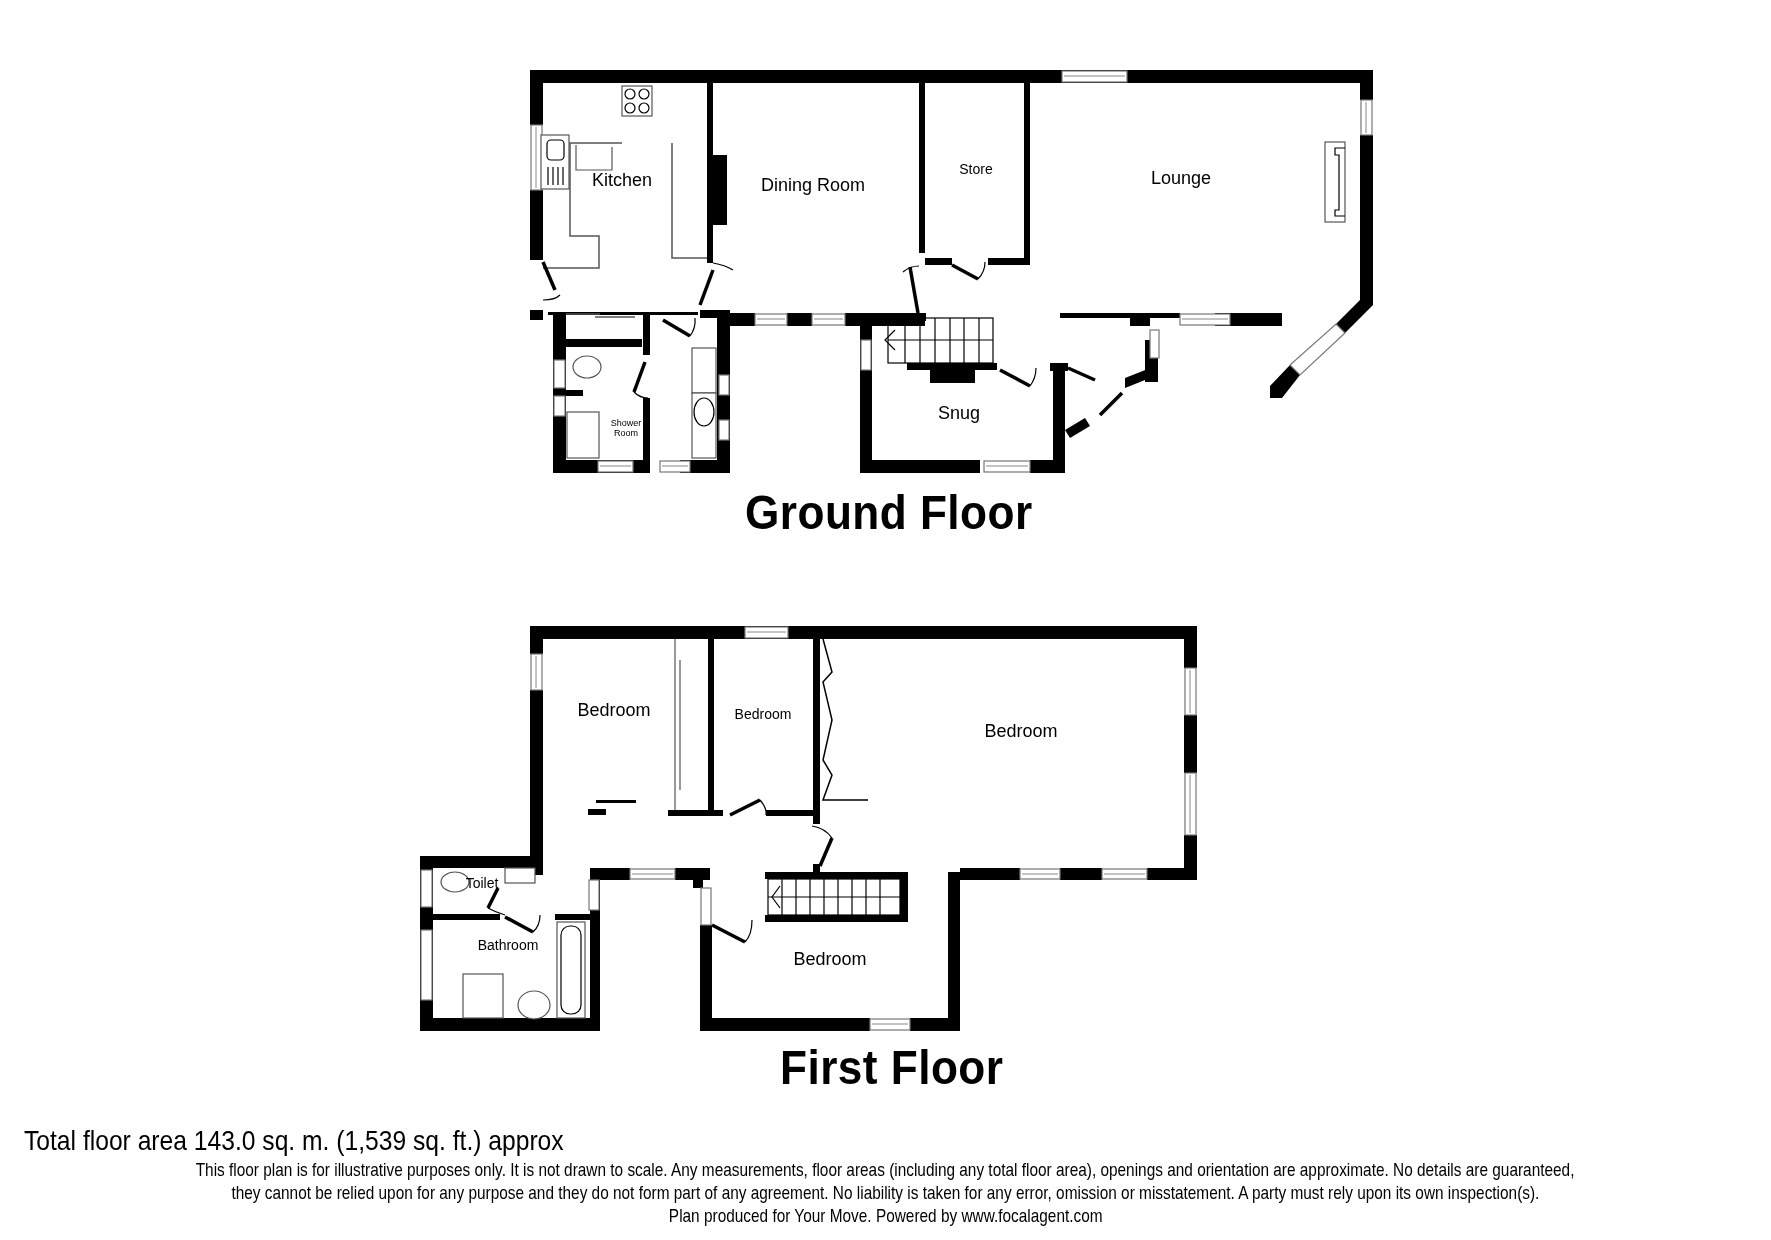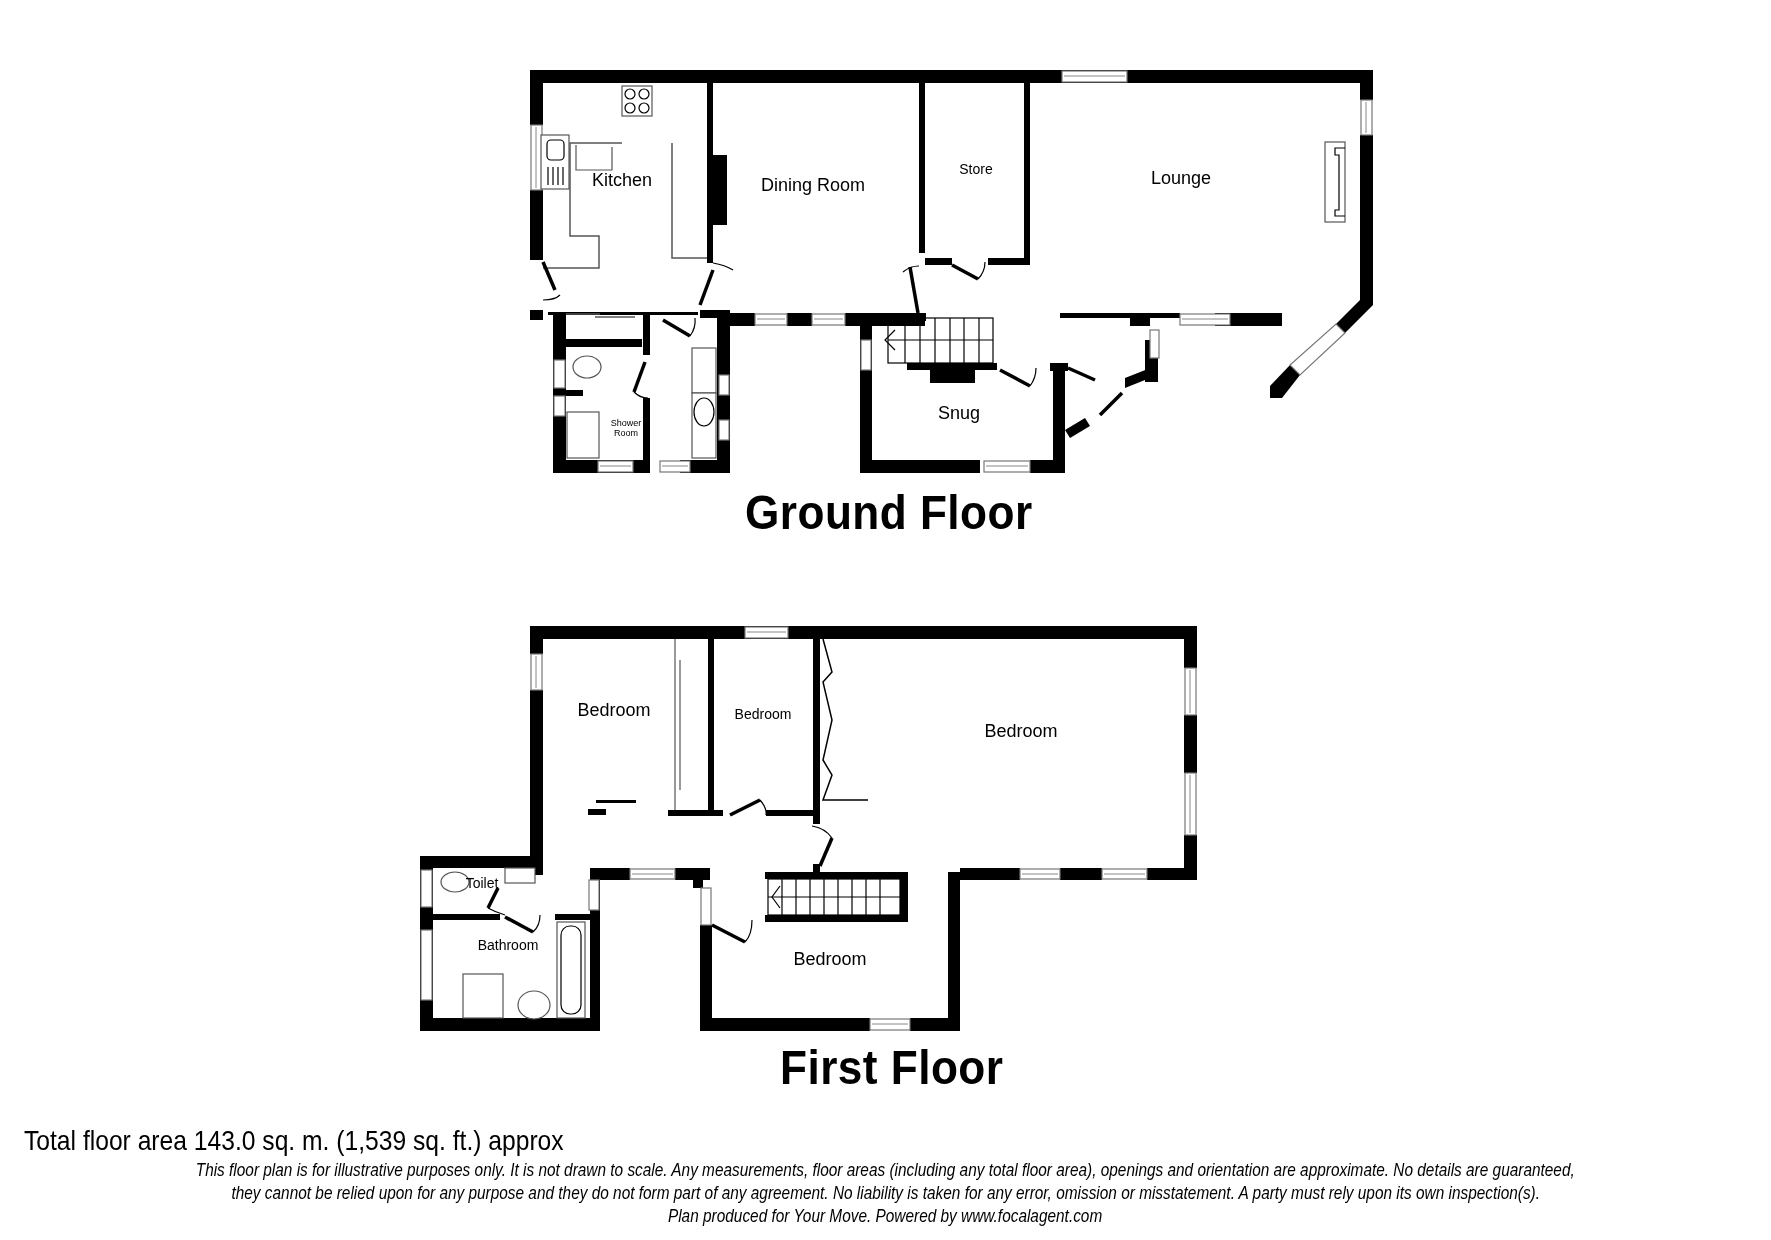--- a/index.html
+++ b/index.html
@@ -8,21 +8,21 @@
   .wall { fill:#000; }
   .thin { stroke:#000; stroke-width:1.5; fill:none; }
   .grey { stroke:#555; stroke-width:1.2; fill:#fff; }
   .win { fill:#fff; stroke:#777; stroke-width:1.2; }
   .winl { stroke:#888; stroke-width:1; }
   .door { stroke:#000; stroke-width:3.5; fill:none; }
   .arc { stroke:#000; stroke-width:1.2; fill:none; }
   .room-label { font-family:"Liberation Sans", sans-serif; fill:#000; text-anchor:middle; }
   .floor-title { position:absolute; font-family:"Liberation Sans", sans-serif; font-weight:bold; font-size:48px; letter-spacing:0.5px; white-space:nowrap; transform:scaleX(0.92); transform-origin:left top; }
   .total { position:absolute; left:24px; top:1125px; font-size:28px; white-space:nowrap; transform:scaleX(0.88); transform-origin:left top; }
-  .disclaimer { position:absolute; left:0; width:1771px; text-align:center; font-size:19px; line-height:23px; top:1158px;font-style:italic; }
+  .disclaimer { position:absolute; left:0; width:1771px; text-align:center; font-size:19px; line-height:23px; top:1158px; }
   .disclaimer div { white-space:nowrap; display:inline-block; transform:scaleX(0.9); }
   .disc-line { text-align:center; }
 </style>
 </head>
 <body>
 
 <svg id="plan" viewBox="0 0 1771 1240" xmlns="http://www.w3.org/2000/svg">
 
   <g>
 

